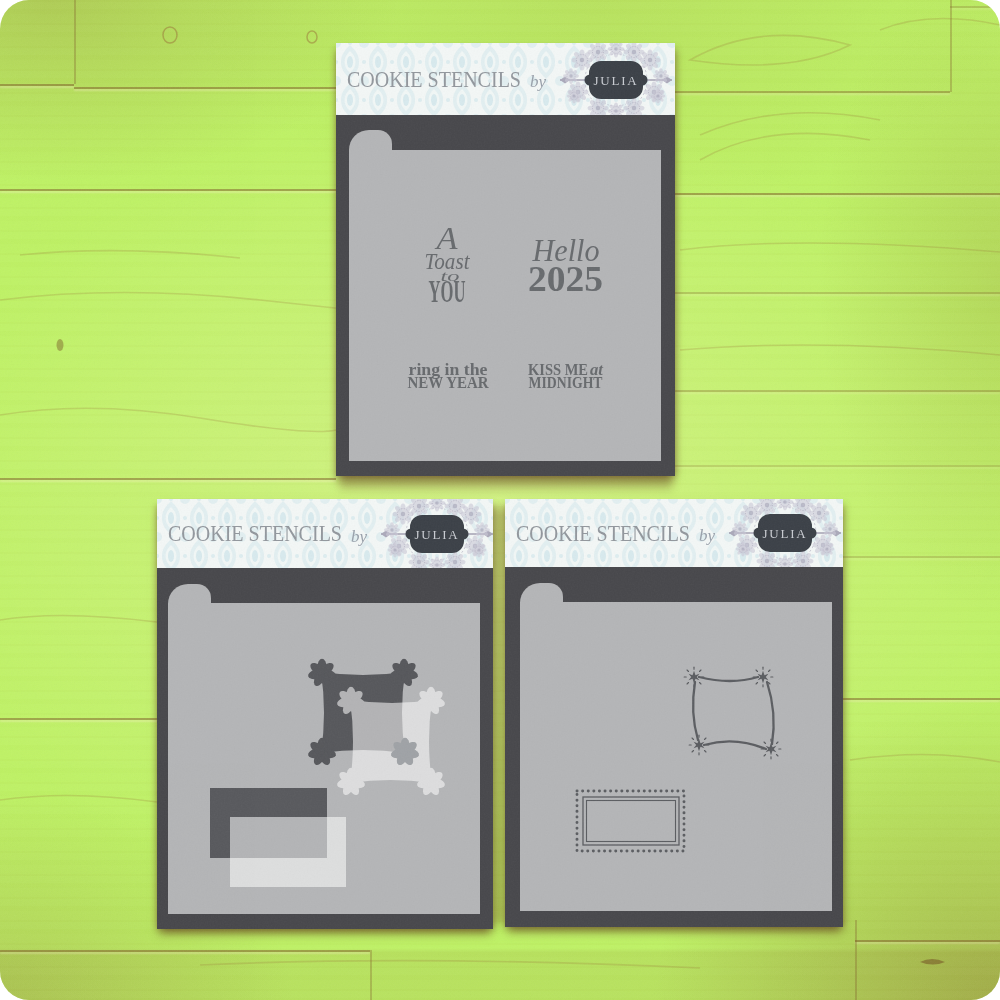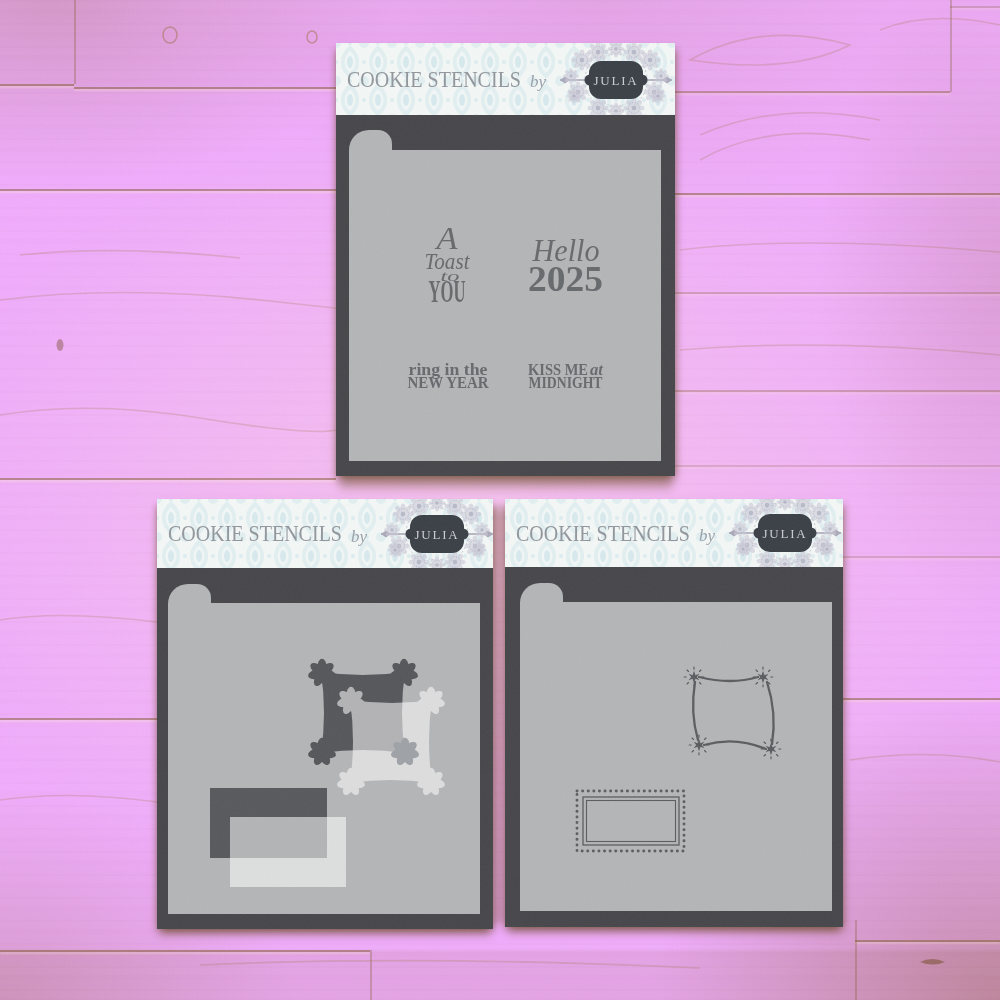--- a/index.html
+++ b/index.html
@@ -1,18 +1,18 @@
 <!DOCTYPE html>
 <html><head>
 <meta charset="utf-8">
 <style>
   html,body{margin:0;padding:0;}
   #stage{position:relative;width:1000px;height:1000px;overflow:hidden;
-    background:#f0abfc;
-    font-family:"Liberation Serif", serif;}
+    background:#bef264;
+    font-family:"Liberation Serif", serif;border-radius:29px;}
   .shade{position:absolute;pointer-events:none;}
   .seam{position:absolute;height:2px;background:rgba(125,88,40,0.5);box-shadow:0 2px 2px rgba(255,242,210,0.35);}
   .vjoint{position:absolute;width:2px;background:rgba(125,88,40,0.3);}
   .pkg{position:absolute;box-shadow:0 7px 9px -2px rgba(100,68,30,0.6),4px 3px 7px -3px rgba(100,68,30,0.4),-3px 3px 6px -3px rgba(100,68,30,0.35);}
   .band{position:absolute;left:0;top:0;width:100%;height:72px;background:#f3f7f6;overflow:hidden;}
   .card{position:absolute;left:0;top:72px;width:100%;bottom:0;background:#47474b;}
   .sheet{position:absolute;left:13px;top:107px;width:312px;height:311px;background:#b4b5b7;}
   .tab{position:absolute;left:13px;top:87px;width:43px;height:30px;background:#b4b5b7;
        border-radius:20px 14px 0 0;}
   .bt{font-family:"Liberation Serif",serif;font-size:23px;fill:#92979d;}

